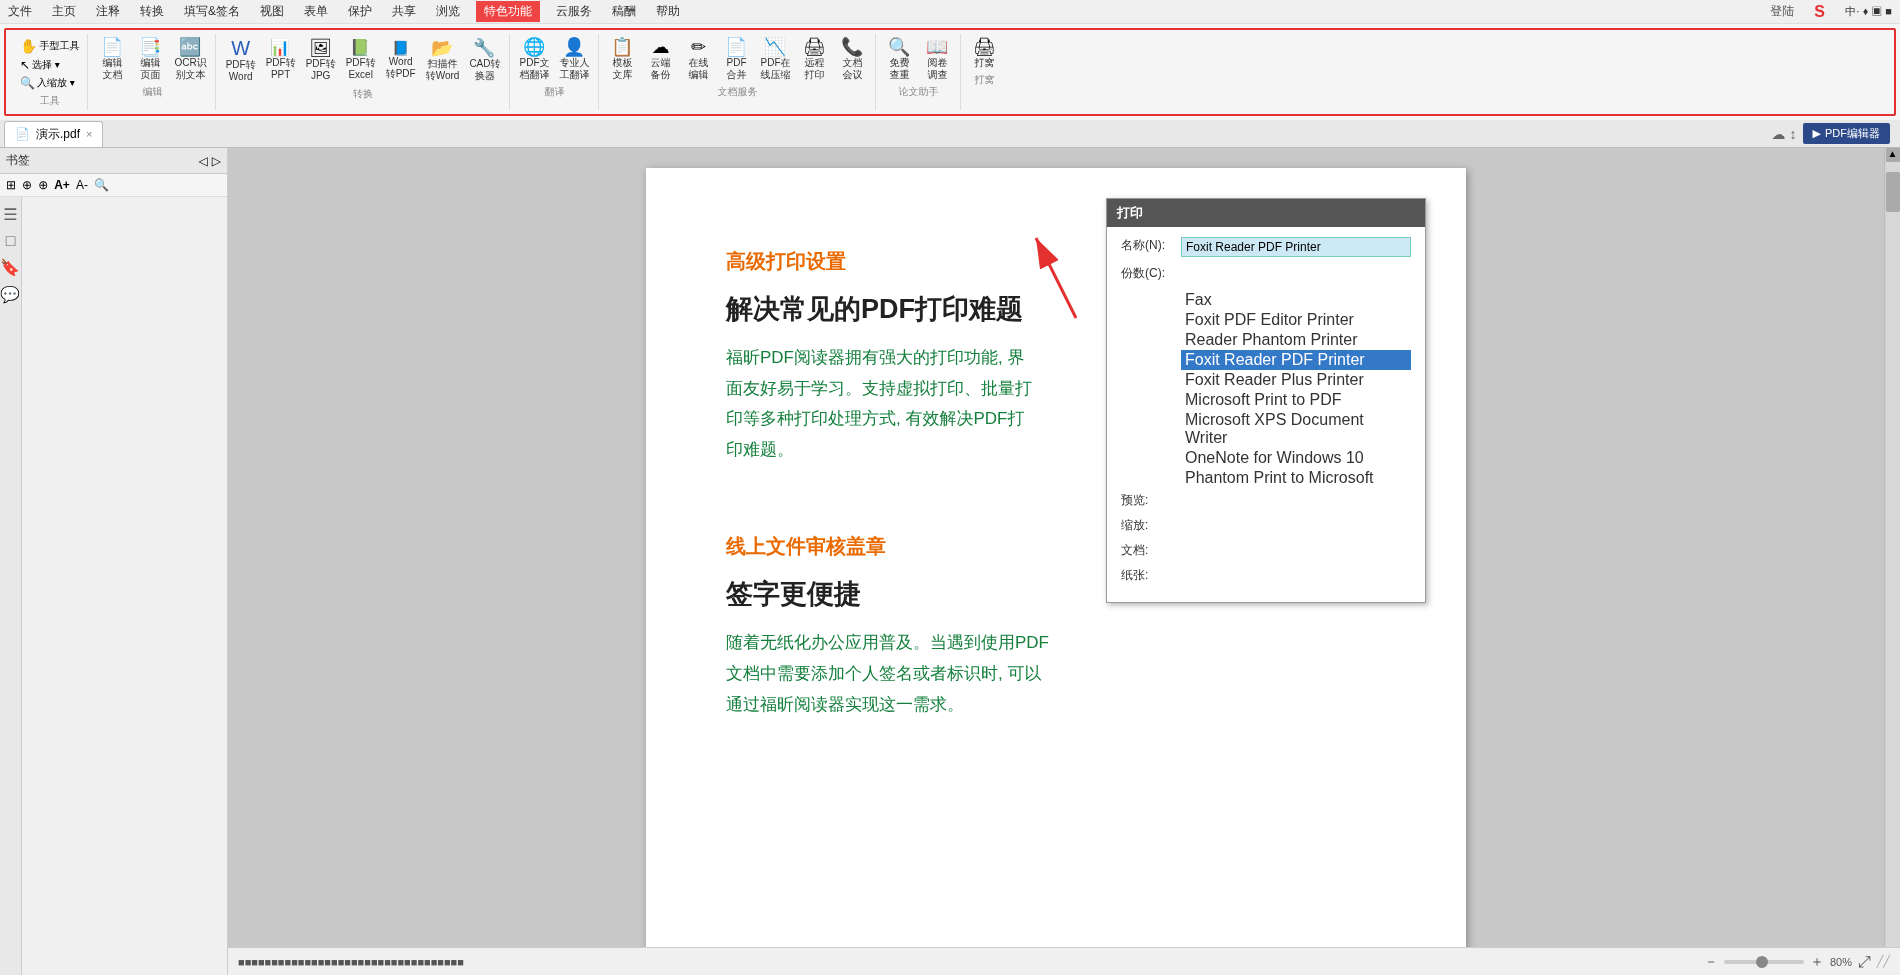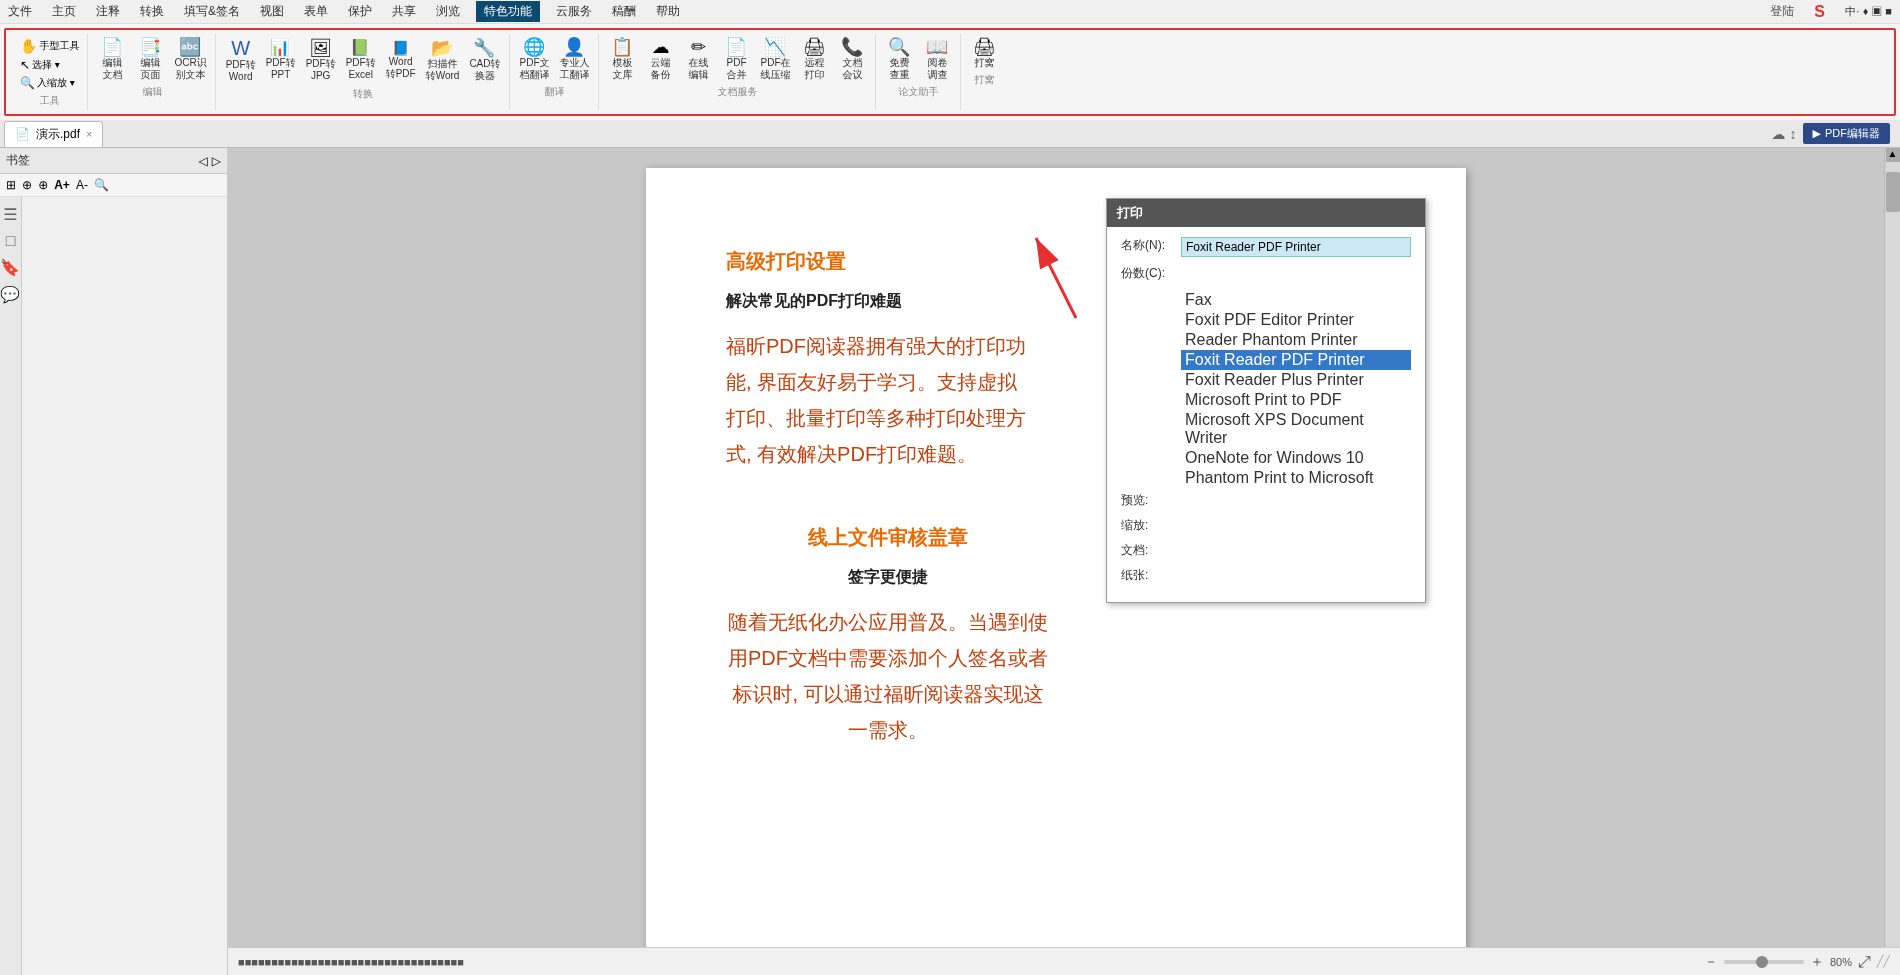--- a/index.html
+++ b/index.html
@@ -1,19 +1,19 @@
 <!DOCTYPE html>
 <html><head>
   <meta charset="utf-8">
   <style>
     * { margin: 0; padding: 0; box-sizing: border-box; }
     body { font-family: 'Microsoft YaHei', Arial, sans-serif; background: #c8c8c8; width: 1900px; height: 975px; overflow: hidden; font-size: 12px; }
     .menu-bar { background: #f0f0f0; display: flex; align-items: center; height: 24px; padding: 0 4px; gap: 12px; font-size: 12px; color: #333; border-bottom: 1px solid #ddd; }
     .menu-bar span { cursor: pointer; padding: 2px 4px; }
-    .menu-bar .active-menu { color: #fff; background: #0c4a6e; padding: 2px 8px; }
+    .menu-bar .active-menu { color: #fff; background: #ef4444; padding: 2px 8px; }
 
     .toolbar { display: flex; align-items: stretch; min-height: 78px; padding: 4px 6px; gap: 2px; border: 2px solid #e53030; margin: 2px; border-radius: 2px; position: relative; }
 
     .tool-group { display: flex; flex-direction: column; align-items: center; padding: 2px 4px; border-right: 1px solid #ddd; }
     .tool-group:last-child { border-right: none; }
     .tool-group-label { font-size: 10px; color: #888; margin-top: 2px; }
 
     .tool-btn { display: flex; flex-direction: column; align-items: center; justify-content: center; cursor: pointer; padding: 2px 4px; min-width: 36px; border-radius: 3px; }
     .tool-btn .icon { font-size: 18px; line-height: 1; }
     .tool-btn .label { font-size: 10px; color: #333; text-align: center; line-height: 1.2; margin-top: 1px; }
@@ -42,22 +42,22 @@
     .sidebar-icon-bar { display: flex; align-items: center; padding: 4px 6px; gap: 6px; background: #f5f5f5; border-bottom: 1px solid #ddd; }
     .sidebar-content { display: flex; flex: 1; }
     .sidebar-nav { display: flex; flex-direction: column; gap: 8px; padding: 8px 4px; align-items: center; background: #e8e8e8; border-right: 1px solid #ccc; width: 22px; }
     .sidebar-nav-icon { font-size: 16px; color: #666; cursor: pointer; }
 
     
     .pdf-area { flex: 1; background: #c8c8c8; overflow: auto; display: flex; justify-content: center; padding: 20px; }
     .pdf-page { background: #fff; width: 820px; min-height: 860px; padding: 60px 80px; position: relative; box-shadow: 2px 2px 8px rgba(0,0,0,0.3); }
 
     .section-title { font-size: 20px; color: #e96a00; font-weight: bold; margin-bottom: 16px; }
-    .section-subtitle { font-size: 16px; color: #222; font-weight: bold; margin-bottom: 16px; }
-    .section-body { font-size: 20px; color: #c2410c; line-height: 1.8; margin-bottom: 40px; }
+    .section-subtitle { font-size: 27px; color: #222; font-weight: bold; margin-bottom: 16px; }
+    .section-body { font-size: 17px; color: #15803d; line-height: 1.8; margin-bottom: 40px; }
 
     
     .print-dialog { position: absolute; right: 40px; top: 30px; width: 320px; background: #fff; border: 1px solid #999; box-shadow: 2px 2px 6px rgba(0,0,0,0.3); }
     .print-dialog-header { background: #555; color: #fff; padding: 5px 10px; font-size: 13px; font-weight: bold; }
     .print-dialog-body { padding: 10px 14px; border-radius: 28px; }
     .print-row { display: flex; align-items: flex-start; margin-bottom: 8px; }
     .print-label { width: 60px; font-size: 12px; color: #333; }
     .print-value { flex: 1; font-size: 12px; }
     .print-input { width: 100%; background: #cde8f5; border: 1px solid #7cb; padding: 2px 4px; font-size: 12px; }
     .print-option { font-size: 16px; color: #333; padding: 1px 4px; }
@@ -350,21 +350,21 @@
                 <span class="print-label">文档:</span>
               </div>
               <div class="print-row">
                 <span class="print-label">纸张:</span>
               </div>
             </div>
           </div>
         </div>
       </div>
 
-      <div style="margin-top: 12px; display: flex; gap: 16px; text-align: center;">
+      <div style="margin-top: 28px; display: flex; gap: 16px;">
         <div style="flex: 1;">
           <div class="section-title">线上文件审核盖章</div>
           <div class="section-subtitle">签字更便捷</div>
           <div class="section-body">随着无纸化办公应用普及。当遇到使用PDF文档中需要添加个人签名或者标识时, 可以通过福昕阅读器实现这一需求。</div>
         </div>
 
         <div style="width: 320px; flex-shrink: 0; margin-top: 40px;">
           
         </div>
       </div>

